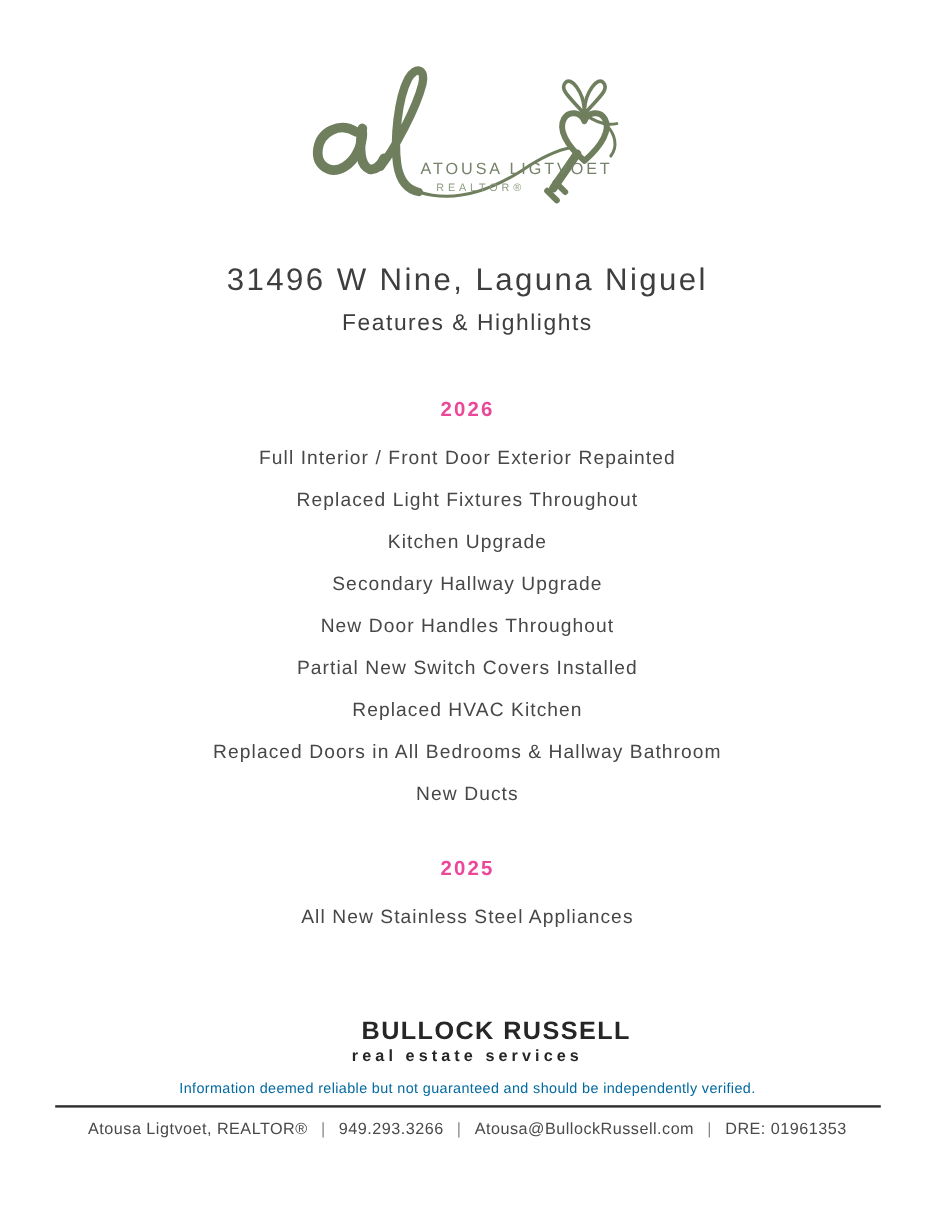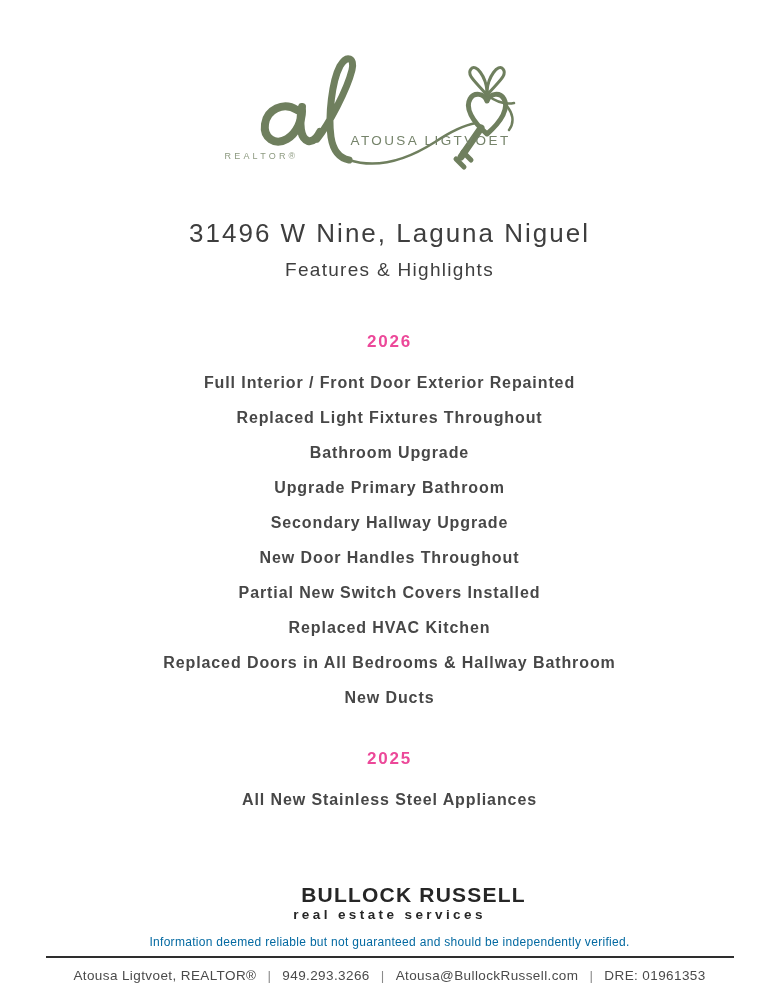--- a/index.html
+++ b/index.html
@@ -25,21 +25,21 @@
   .logo-name {
     position:absolute; left:126px; top:91px;
     font-size:13.5px; letter-spacing:2.4px;
     color:#75836a; white-space:nowrap;
     font-weight:400;
   }
   .logo-realtor {
     position:absolute; left:0; right:-22px; top:109px;
     font-size:9px; letter-spacing:3.2px;
     color:#8d9a80; white-space:nowrap;
-    text-align:left;
+    text-align:center;
   }
   .sr { position:absolute; width:1px; height:1px; overflow:hidden; clip:rect(0 0 0 0); }
   
   .page-title {
     margin-top:36px;
     font-size:26px; font-weight:400;
     letter-spacing:2px; color:#3e3e3e;
     line-height:30px;
   }
   .page-subtitle {
@@ -50,21 +50,21 @@
   }
   
   .sections { margin-top:50px; }
   .feature-section + .feature-section { margin-top:34px; }
   .year {
     font-size:17px; font-weight:700;
     letter-spacing:1.8px; color:#ec4899;
     line-height:20px; margin-bottom:13px;
   }
   .feature-item {
-    font-size:16px; font-weight:700;
+    font-size:16px; font-weight:400;
     letter-spacing:0.9px; color:#474747;
     line-height:35px;
   }
   
   .brokerage { margin-top:66px; }
   .brokerage-name {
     font-size:21px; font-weight:700;
     letter-spacing:1.2px; color:#262626;
     line-height:24px;
     padding-left:48px;
@@ -124,22 +124,21 @@
   </div>
 
   <h1 class="page-title">31496 W Nine, Laguna Niguel</h1>
   <h2 class="page-subtitle">Features &amp; Highlights</h2>
 
   <div class="sections">
       <section class="feature-section">
         <h3 class="year">2026</h3>
         <p class="feature-item">Full Interior / Front Door Exterior Repainted</p>
         <p class="feature-item">Replaced Light Fixtures Throughout</p>
-        <p class="feature-item">Bathroom Upgrade</p>
-        <p class="feature-item">Upgrade Primary Bathroom</p>
+        <p class="feature-item">Kitchen Upgrade</p>
         <p class="feature-item">Secondary Hallway Upgrade</p>
         <p class="feature-item">New Door Handles Throughout</p>
         <p class="feature-item">Partial New Switch Covers Installed</p>
         <p class="feature-item">Replaced HVAC Kitchen</p>
         <p class="feature-item">Replaced Doors in All Bedrooms &amp; Hallway Bathroom</p>
         <p class="feature-item">New Ducts</p>
       </section>
       <section class="feature-section">
         <h3 class="year">2025</h3>
         <p class="feature-item">All New Stainless Steel Appliances</p>

